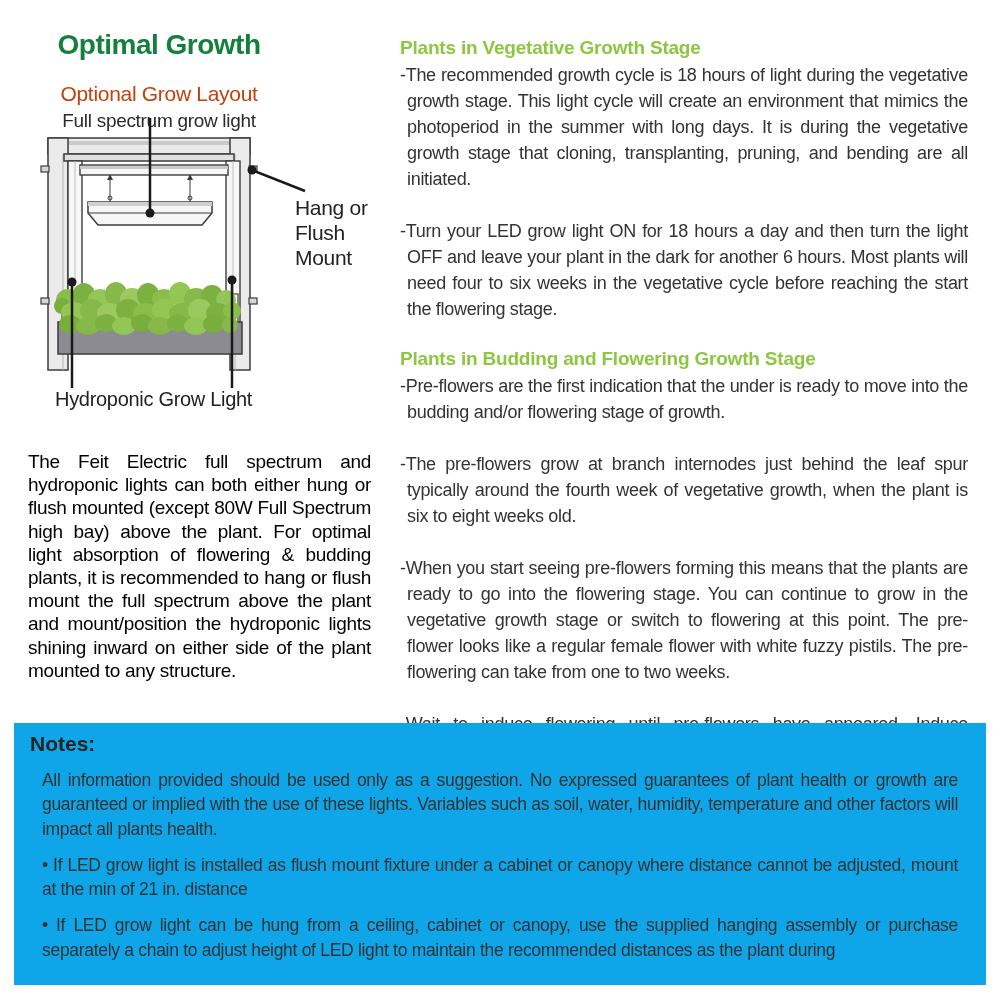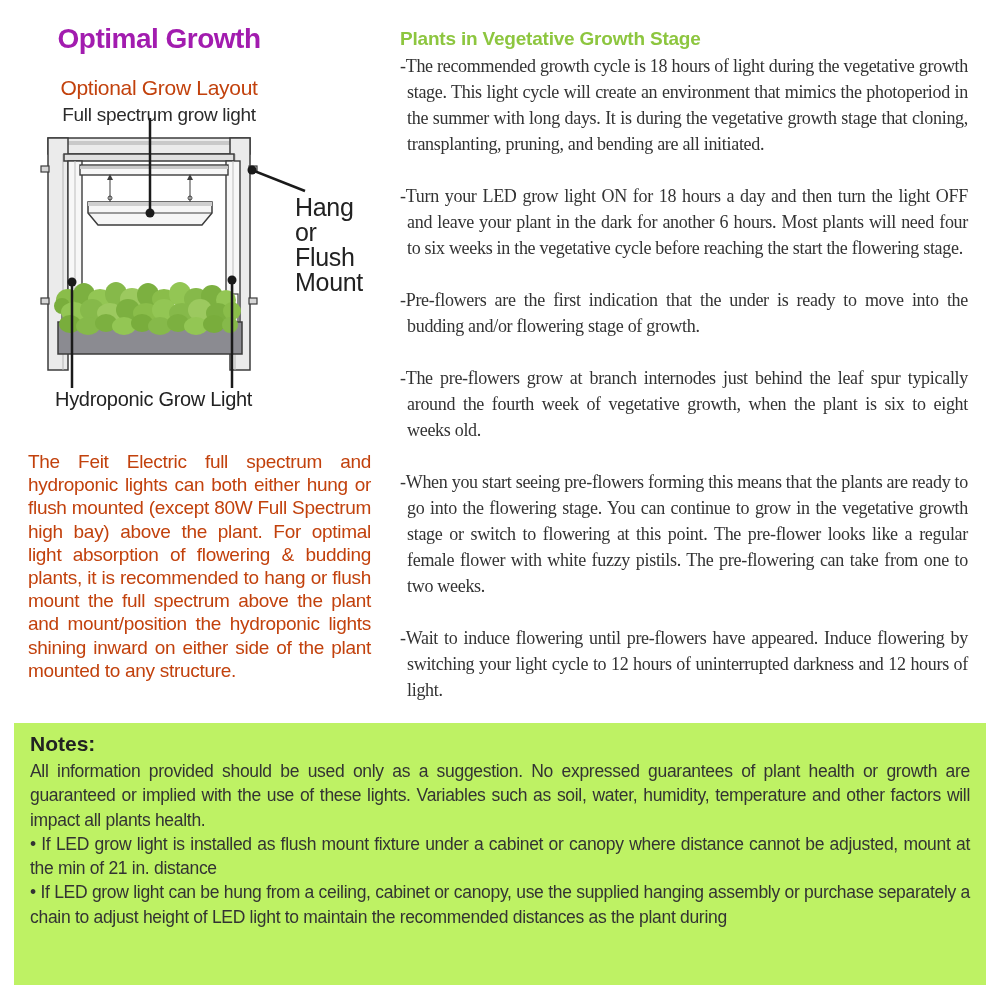--- a/index.html
+++ b/index.html
@@ -4,40 +4,40 @@
 <style>
   html,body{margin:0;padding:0;}
   body{
     width:1000px;height:1000px;position:relative;background:#ffffff;
     font-family:"Liberation Sans","DejaVu Sans",sans-serif;
     color:#353535;overflow:hidden;
   }
   .abs{position:absolute;}
   
   .title-block{left:28px;top:20px;width:262px;text-align:center;}
-  .title-block h1{margin:4px;font-size:28px;font-weight:bold;color:#a21caf;letter-spacing:-0.5px;line-height:1.1;}
+  .title-block h1{margin:10px;font-size:28px;font-weight:bold;color:#15803d;letter-spacing:-0.5px;line-height:1.1;}
   .subtitle{font-size:21px;color:#c2410c;margin-top:21px;letter-spacing:-0.3px;}
   .label-top{font-size:19px;color:#2b2b2b;margin-top:4px;letter-spacing:-0.3px;}
   
   .diagram{left:40px;top:118px;width:330px;height:302px;}
-  .hang-label{left:295px;top:195px;width:82px;font-size:25px;line-height:25px;color:#222;letter-spacing:-0.3px;}
+  .hang-label{left:295px;top:195px;width:82px;font-size:21px;line-height:25px;color:#222;letter-spacing:-0.3px;}
   .hydro-label{left:55px;top:388px;width:260px;font-size:20px;color:#222;letter-spacing:-0.3px;}
   
   .left-para{left:28px;top:450px;width:343px;font-size:19px;line-height:23.2px;
-    text-align:justify;letter-spacing:-0.3px;margin:0;color:#c2410c;}
+    text-align:justify;letter-spacing:-0.3px;margin:0;color:#000000;}
   
   .right-col{left:400px;top:20px;width:568px;}
-  .right-col h2{margin:8px 0 3px 0;font-size:19px;font-weight:bold;letter-spacing:-0.2px;}
+  .right-col h2{margin:17px 0 3px 0;font-size:19px;font-weight:bold;letter-spacing:-0.2px;}
   .right-col h2.second{margin-top:2px;}
   .right-col p{margin:0 0 26px 0;font-size:18px;line-height:26px;text-align:justify;
-    letter-spacing:-0.3px;color:#333;padding-left:7px;text-indent:-7px;font-family:Liberation Serif, serif;}
+    letter-spacing:-0.3px;color:#333;padding-left:7px;text-indent:-7px;}
   
   .notes{left:14px;top:723px;width:972px;height:262px;box-sizing:border-box;padding:9px 16px 8px 16px;}
   .notes-title{font-size:21px;font-weight:bold;color:#222;margin-bottom:3px;}
-  .notes p{margin:0;font-size:17.5px;line-height:24.3px;text-align:justify;letter-spacing:-0.3px;color:#333;}
+  .notes p{margin:12px;font-size:17.5px;line-height:24.3px;text-align:justify;letter-spacing:-0.3px;color:#333;}
 </style>
 </head>
 <body>
 
 <div class="abs title-block">
   <h1>Optimal Growth</h1>
   <div class="subtitle">Optional Grow Layout</div>
   <div class="label-top">Full spectrum grow light</div>
 </div>
 
@@ -146,24 +146,25 @@
 
 <div class="abs hang-label">Hang or Flush Mount</div>
 <div class="abs hydro-label">Hydroponic Grow Light</div>
 
 <p class="abs left-para">The Feit Electric full spectrum and hydroponic lights can both either hung or flush mounted (except 80W Full Spectrum high bay) above the plant. For optimal light absorption of flowering &amp; budding plants, it is recommended to hang or flush mount the full spectrum above the plant and mount/position the hydroponic lights shining inward on either side of the plant mounted to any structure.</p>
 
 <div class="abs right-col">
   <h2 style="color: rgb(141, 198, 63);">Plants in Vegetative Growth Stage</h2>
   <p>-The recommended growth cycle is 18 hours of light during the vegetative growth stage. This light cycle will create an environment that mimics the photoperiod in the summer with long days. It is during the vegetative growth stage that cloning, transplanting, pruning, and bending are all initiated.</p>
   <p>-Turn your LED grow light ON for 18 hours a day and then turn the light OFF and leave your plant in the dark for another 6 hours. Most plants will need four to six weeks in the vegetative cycle before reaching the start the flowering stage.</p>
+  <h2 class="second" style="color: rgb(141, 198, 63);">Plants in Budding and Flowering Growth Stage</h2>
   <p>-Pre-flowers are the first indication that the under is ready to move into the budding and/or flowering stage of growth.</p>
   <p>-The pre-flowers grow at branch internodes just behind the leaf spur typically around the fourth week of vegetative growth, when the plant is six to eight weeks old.</p>
   <p>-When you start seeing pre-flowers forming this means that the plants are ready to go into the flowering stage. You can continue to grow in the vegetative growth stage or switch to flowering at this point. The pre-flower looks like a regular female flower with white fuzzy pistils. The pre-flowering can take from one to two weeks.</p>
   <p>-Wait to induce flowering until pre-flowers have appeared. Induce flowering by switching your light cycle to 12 hours of uninterrupted darkness and 12 hours of light.</p>
 </div>
 
-<div class="abs notes" style="background: #bef264;">
+<div class="abs notes" style="background: #0ea5e9;">
   <div class="notes-title">Notes:</div>
   <p>All information provided should be used only as a suggestion. No expressed guarantees of plant health or growth are guaranteed or implied with the use of these lights. Variables such as soil, water, humidity, temperature and other factors will impact all plants health.</p>
   <p>• If LED grow light is installed as flush mount fixture under a cabinet or canopy where distance cannot be adjusted, mount at the min of 21 in. distance</p>
   <p>• If LED grow light can be hung from a ceiling, cabinet or canopy, use the supplied hanging assembly or purchase separately a chain to adjust height of LED light to maintain the recommended distances as the plant during</p>
 </div>
 
 </body></html>

